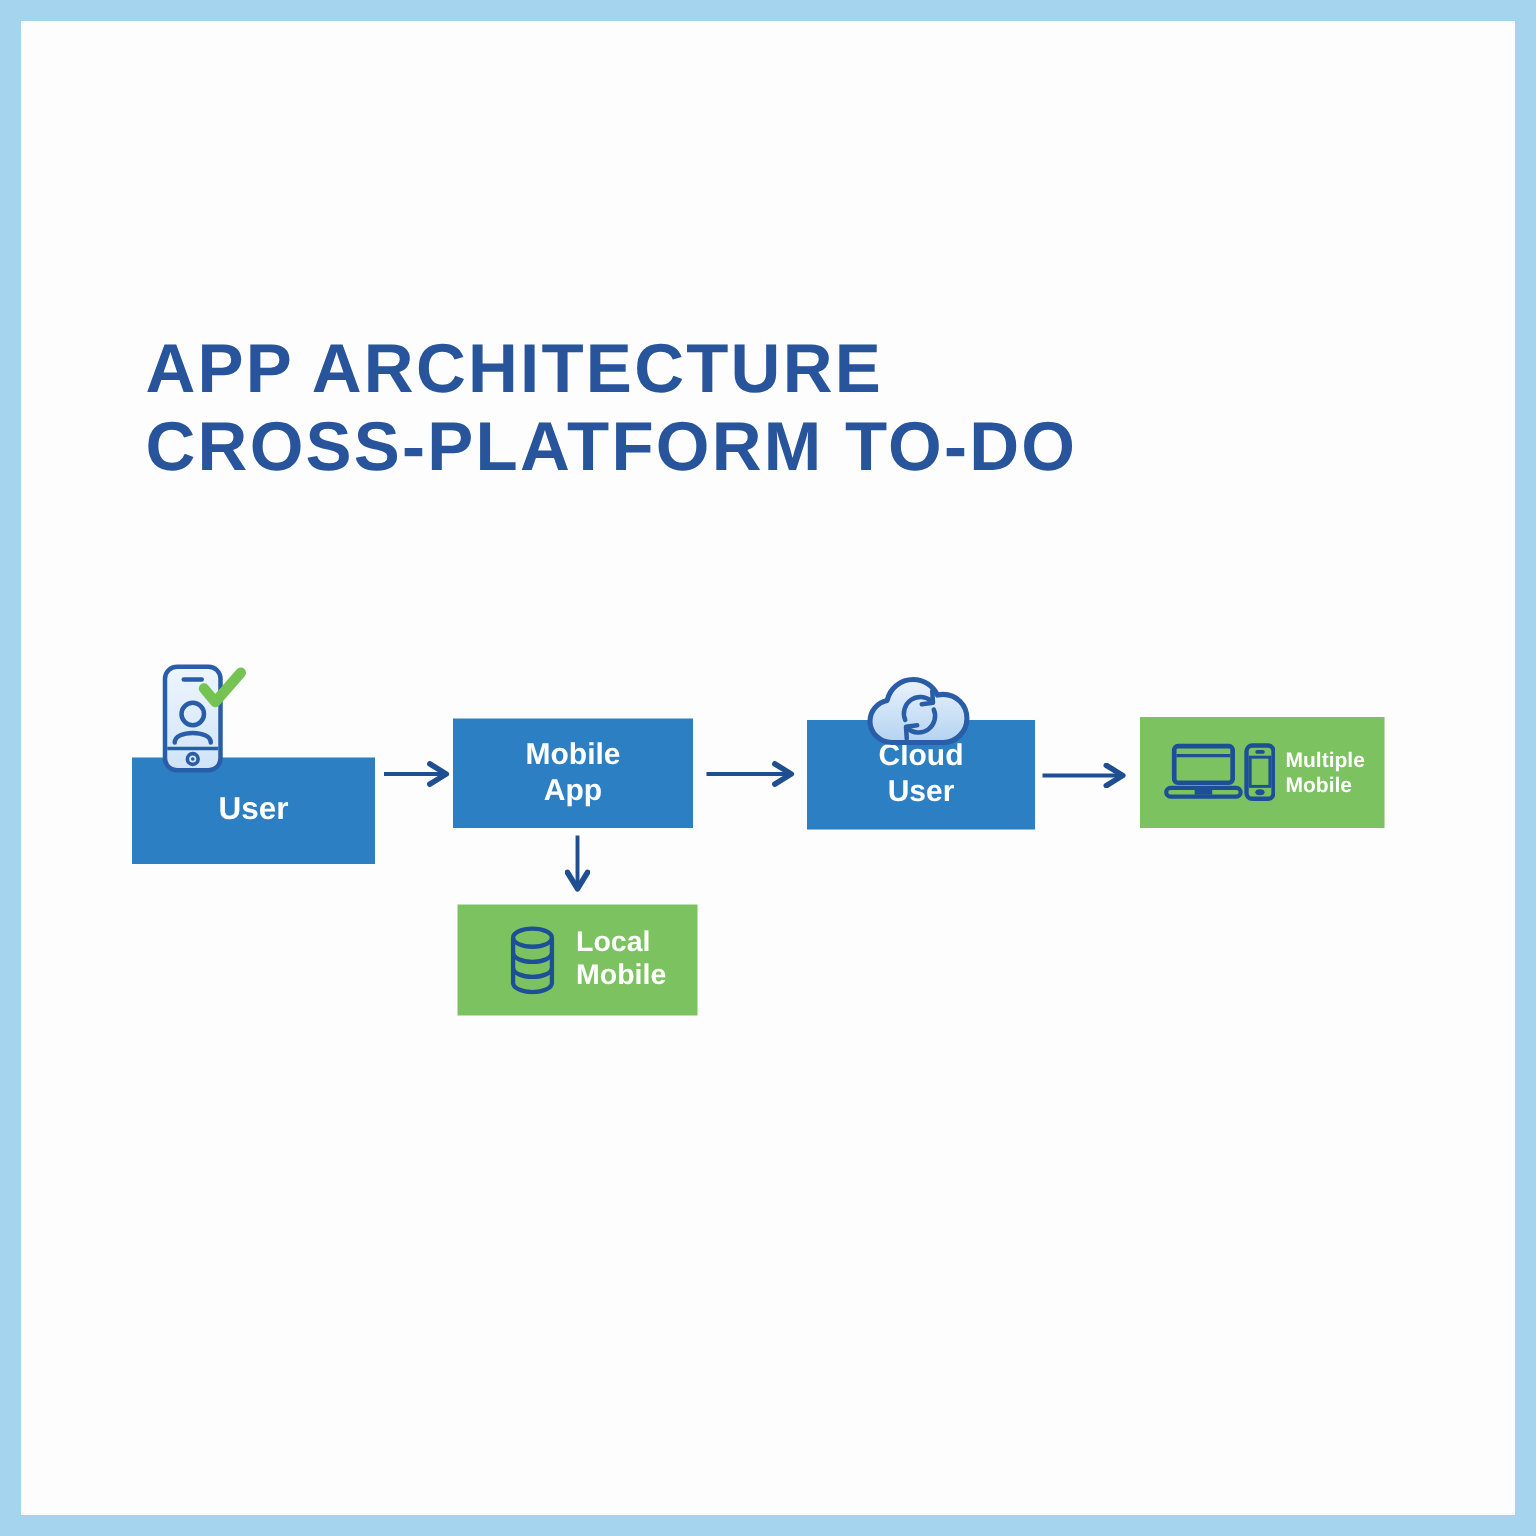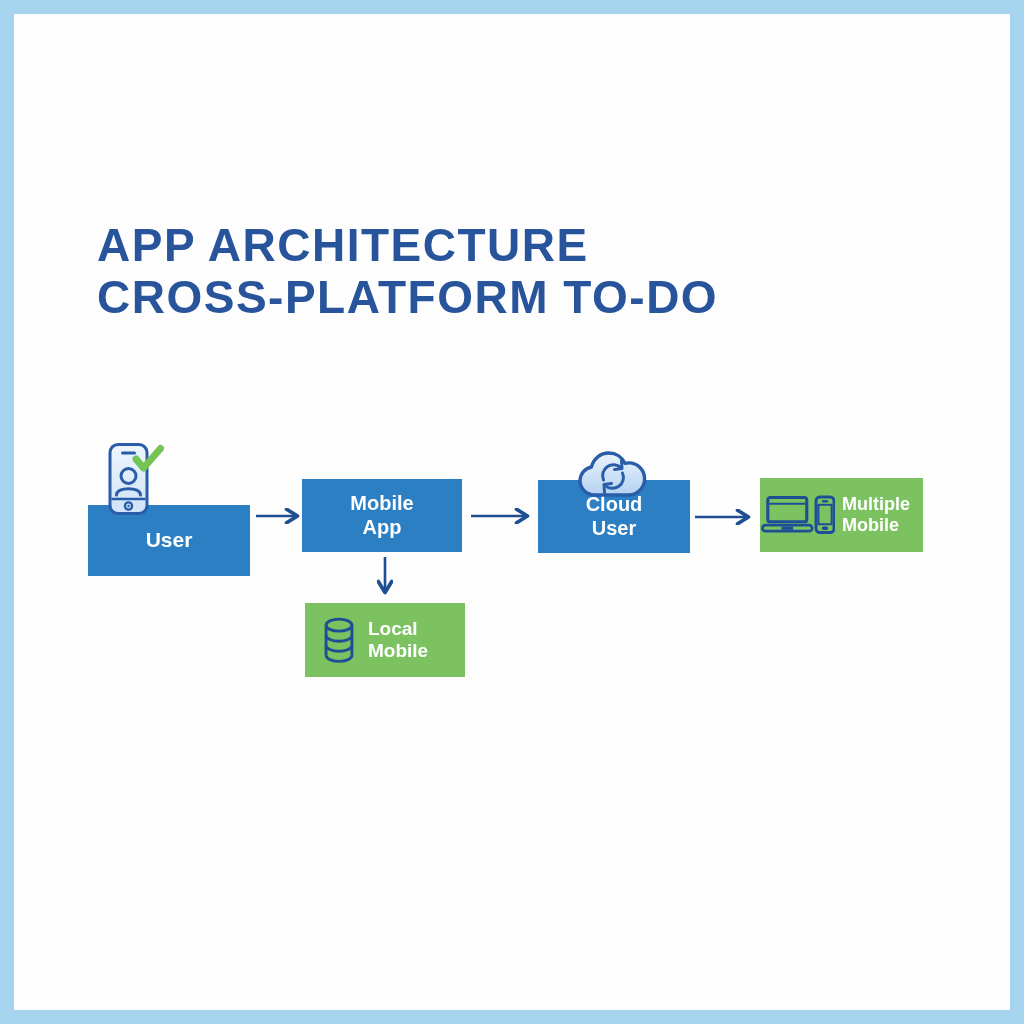--- a/index.html
+++ b/index.html
@@ -20,26 +20,26 @@
     color:#ffffff;font-weight:bold;text-align:center;
   }
   .node.blue{background:#2b7fc2;}
   .node.green{background:#7cc261;}
   .lbl{line-height:1.18;}
   .lbl span{display:block;}
   #node-user{left:88px;top:505px;width:162px;height:71px;font-size:21px;}
   #node-mobile-app{left:302px;top:479px;width:160px;height:73px;font-size:20px;}
   #node-cloud-sync{left:538px;top:480px;width:152px;height:73px;font-size:20px;}
   #node-multiple-devices{
-    left:760px;top:478px;width:163px;height:74px;font-size:18px;
-    justify-content:flex-start;text-align:left;padding-left:1px;box-sizing:border-box;gap:7px;
+    left:760px;top:478px;width:163px;height:74px;font-size:14px;
+    justify-content:flex-start;text-align:left;padding-left:16px;box-sizing:border-box;gap:7px;
   }
   #node-local-storage{
     left:305px;top:603px;width:160px;height:74px;font-size:19px;
-    justify-content:flex-start;text-align:left;padding-left:16px;box-sizing:border-box;gap:11px;
+    justify-content:flex-start;text-align:left;padding-left:32px;box-sizing:border-box;gap:11px;
   }
   .float-icon{position:absolute;pointer-events:none;}
   #icon-phone-user{left:108px;top:442px;}
   #icon-cloud{left:577px;top:448px;}
   #edges{position:absolute;left:0;top:0;pointer-events:none;}
 </style>
 </head>
 <body>
 
 <div class="canvas">

